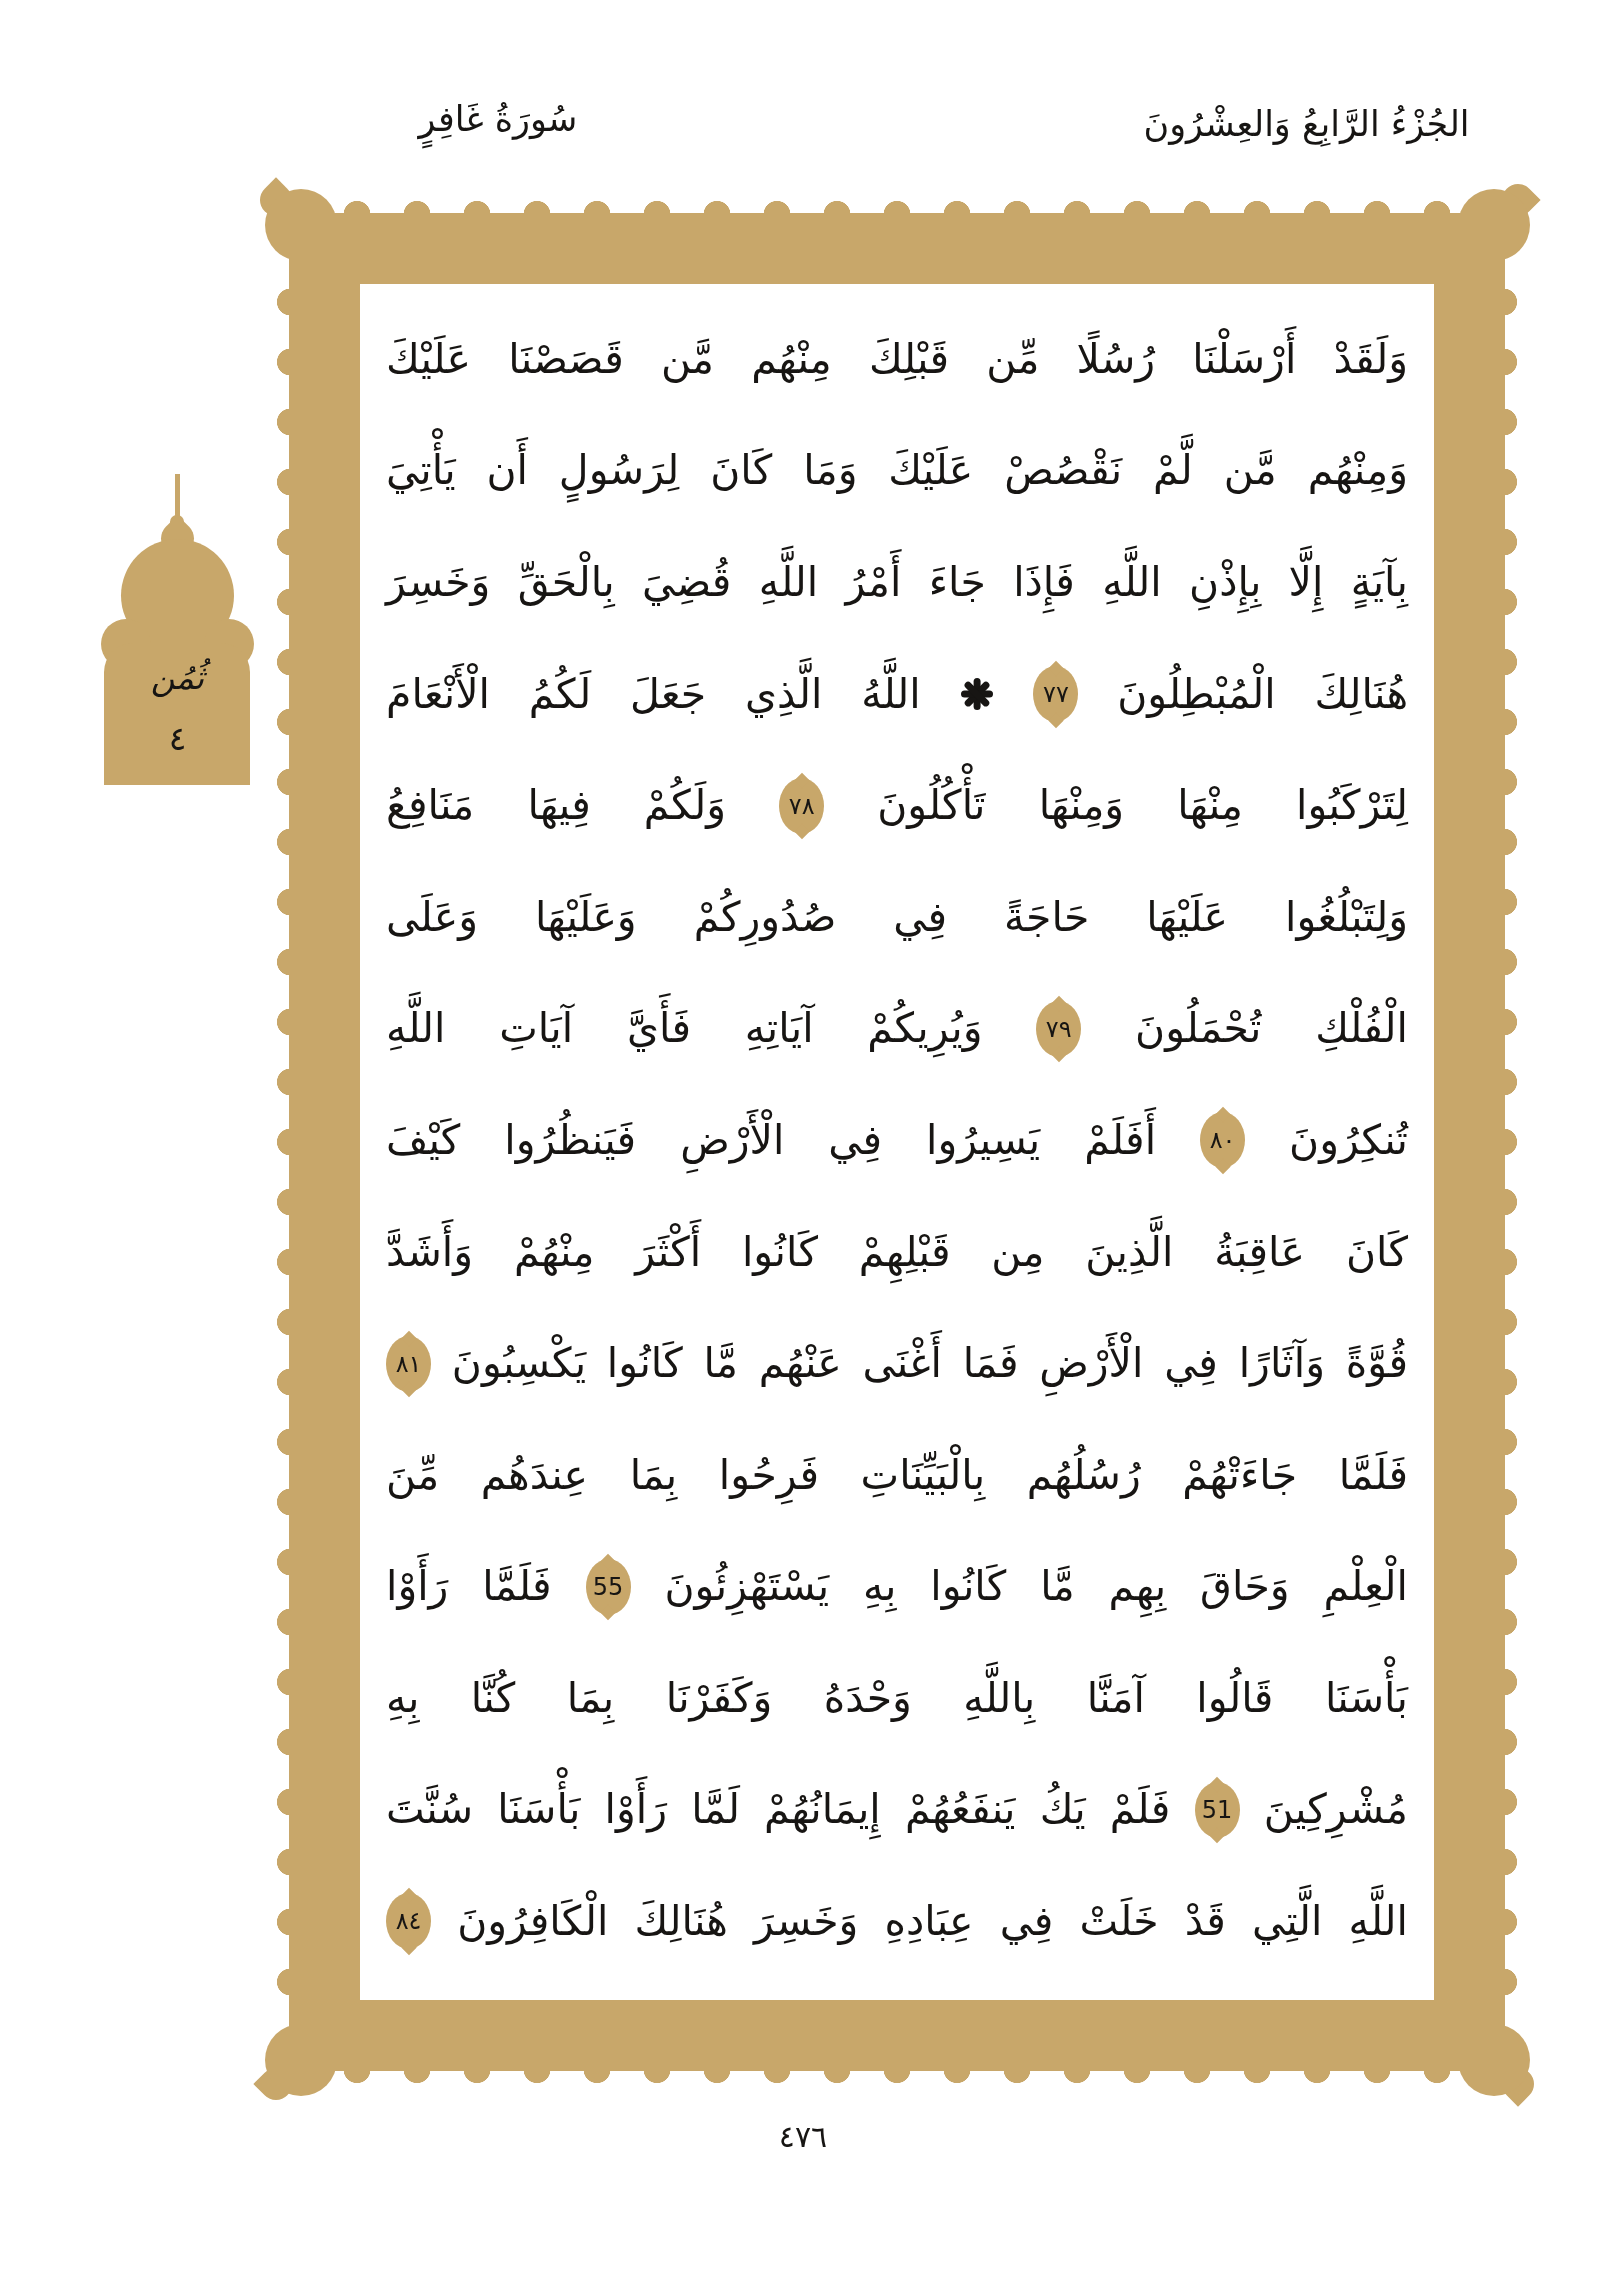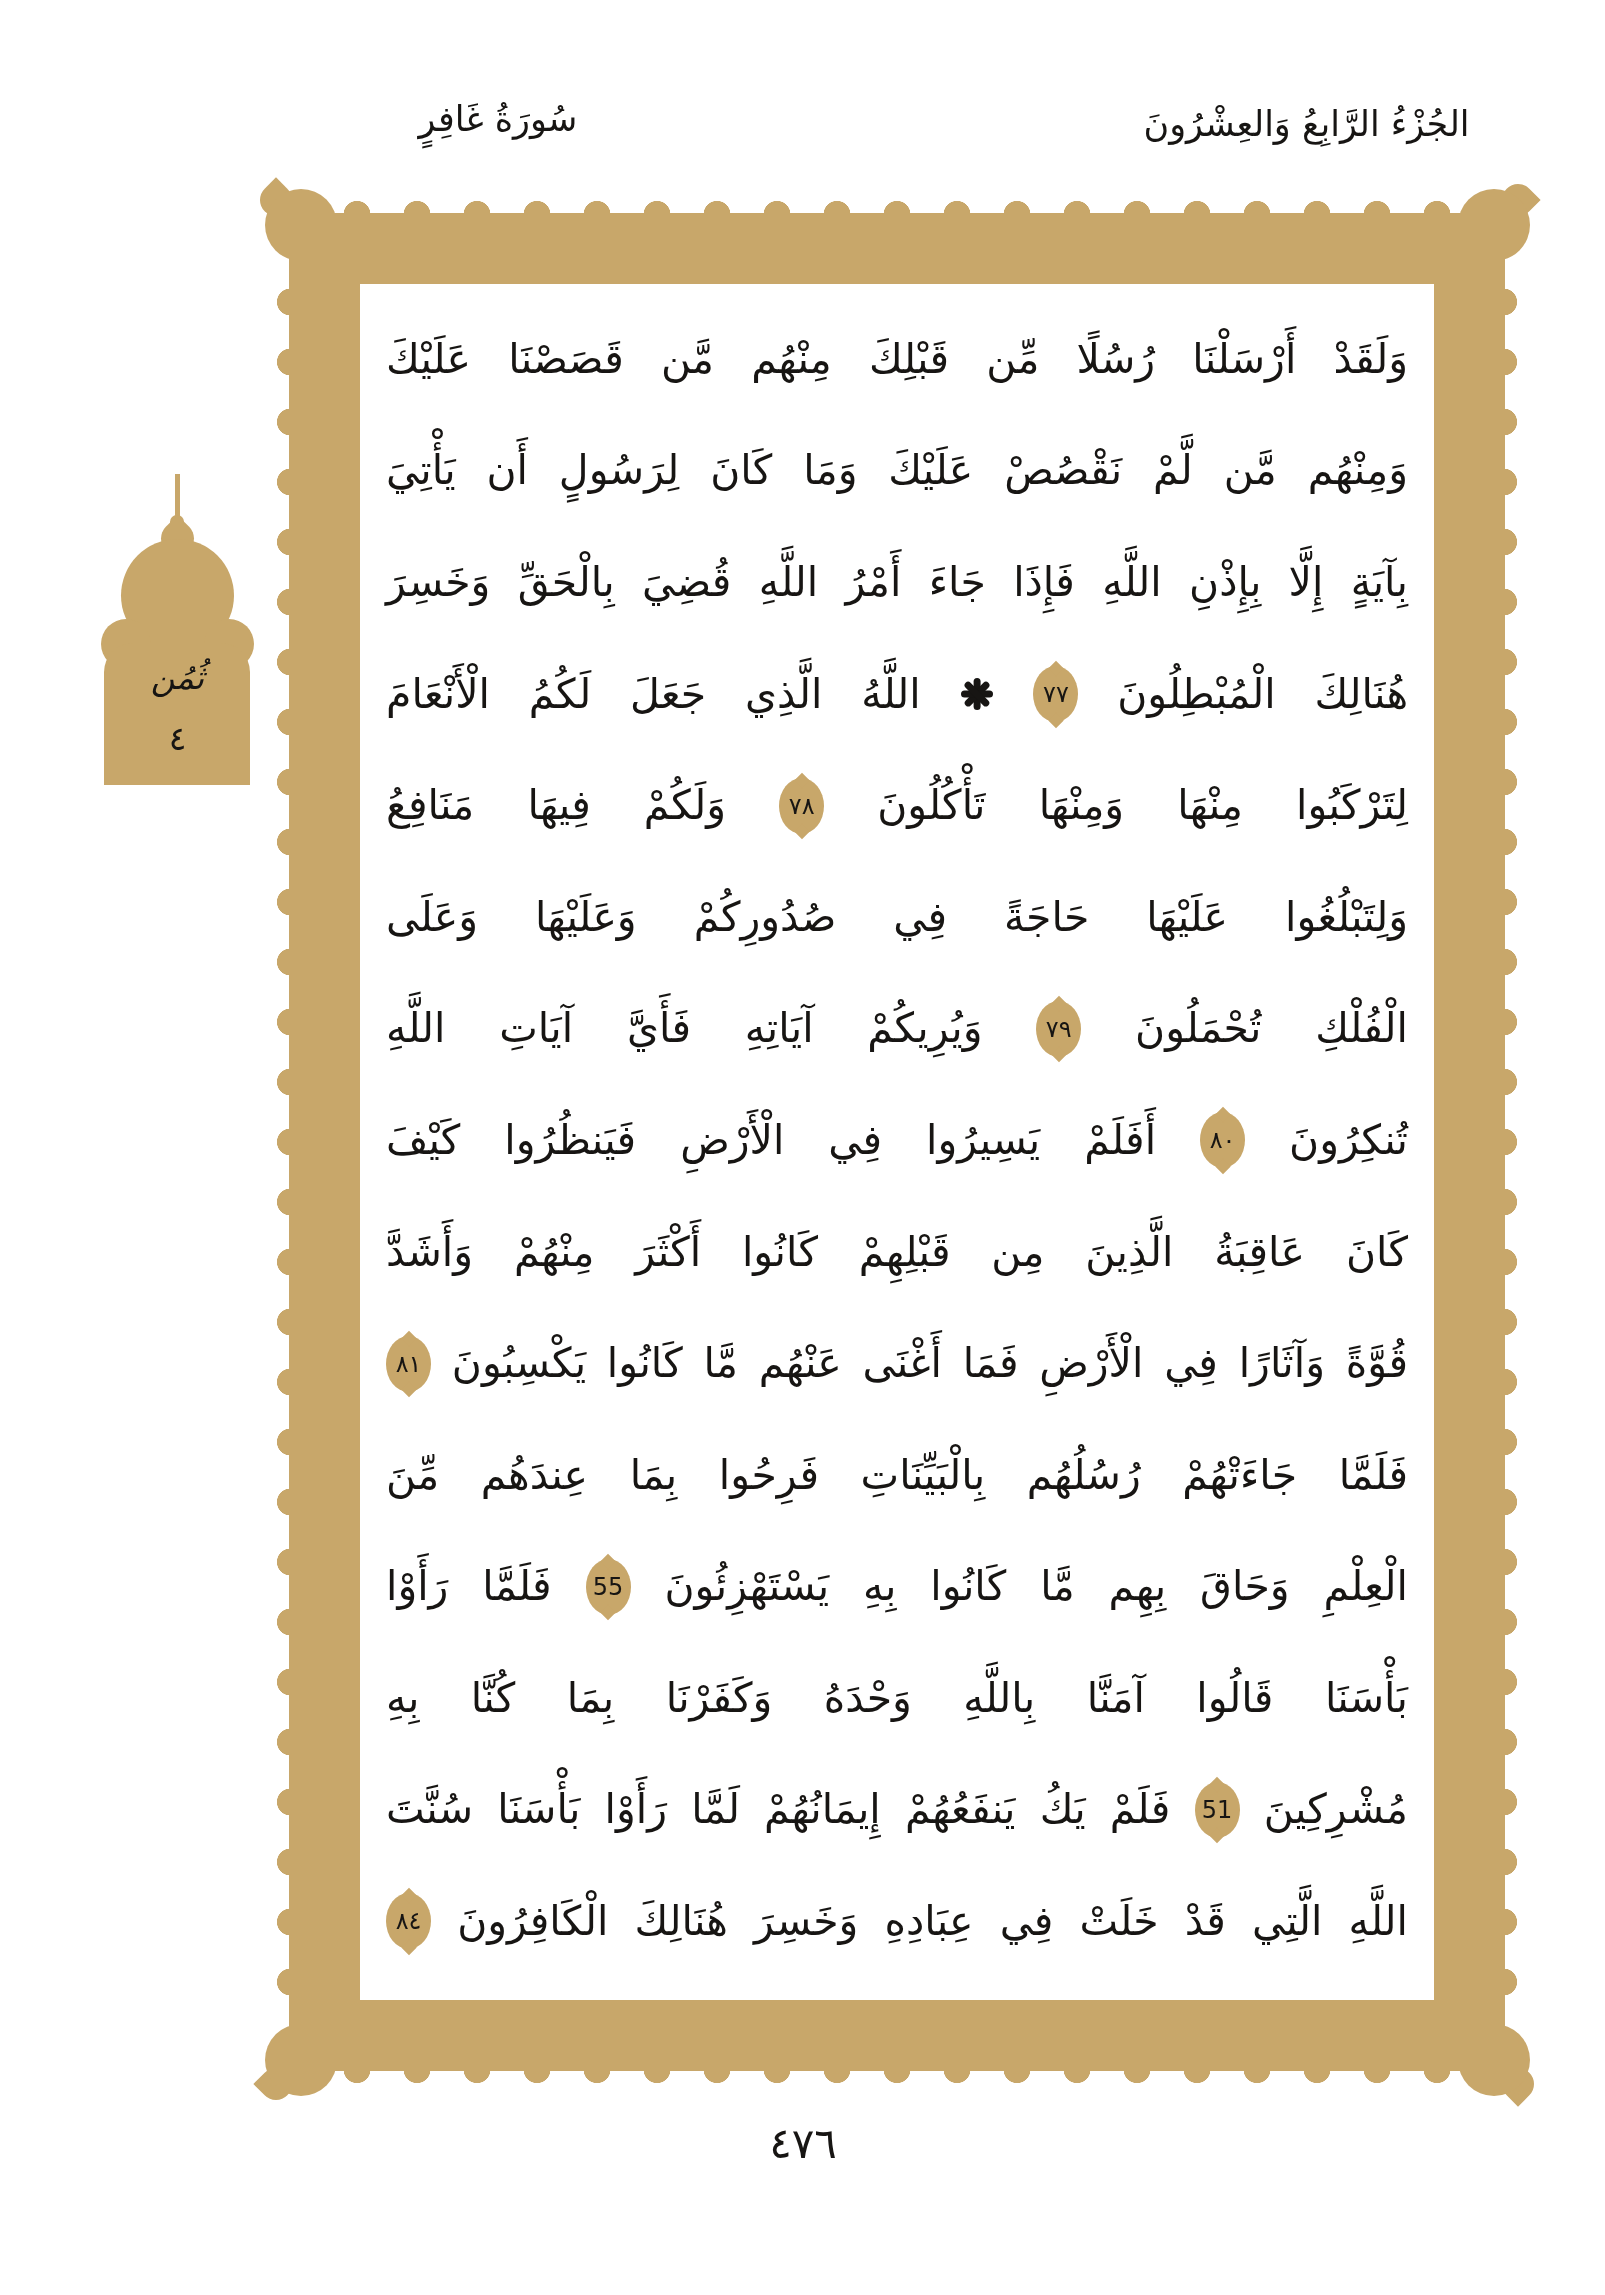--- a/index.html
+++ b/index.html
@@ -64,21 +64,21 @@
             border-radius:0 50% 50% 50%; }
   .cupola { left:22.7px; top:65px; width:113px; height:113px; border-radius:50%; }
   .bulge-l{ left:3px;  top:145px; width:50px; height:50px; border-radius:50%; }
   .bulge-r{ left:106px; top:145px; width:50px; height:50px; border-radius:50%; }
   .dbody  { left:6px; top:169px; width:146px; height:142px; border-radius:29px 29px 0 0; }
   .dome .dtext { position:absolute; width:100%; text-align:center; color:var(--ink); }
   .dlabel { top:184px; font-size:33px;font-style:italic; }
   .dnum   { top:245px; font-size:33px; }
 
   .page-number { position:absolute; left:652px; top:2119px; width:302px;
-                 text-align:center; font-size:42px; color:var(--ink); }
+                 text-align:center; font-size:30px; color:var(--ink); }
 </style>
 </head>
 <body>
 
 <div class="hdr surah-title">سُورَةُ غَافِرٍ</div>
 <div class="hdr juz-title">الجُزْءُ الرَّابِعُ وَالعِشْرُونَ</div>
 
 <div class="dome">
   <div class="part spire"></div>
   <div class="part bead"></div>

